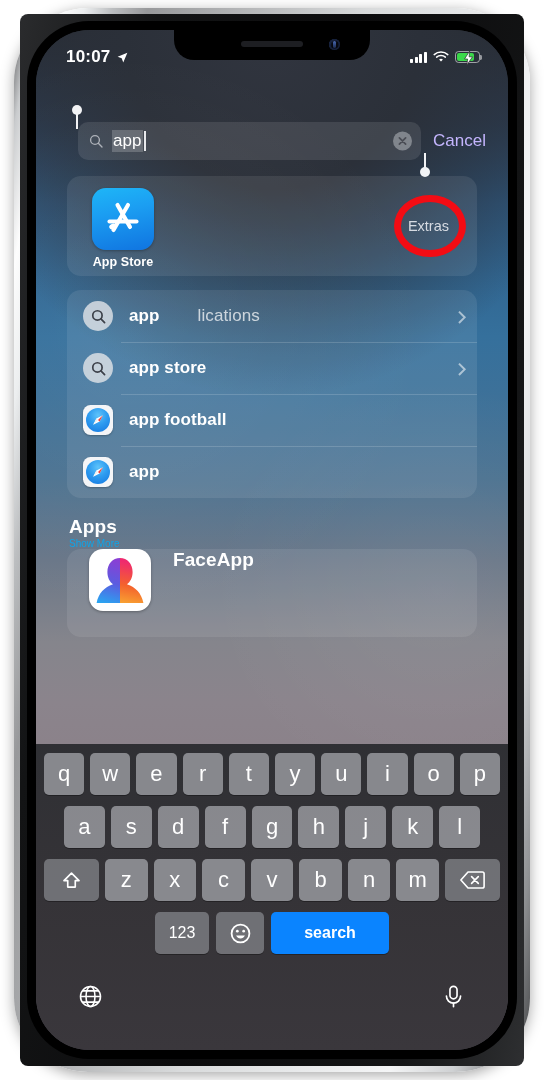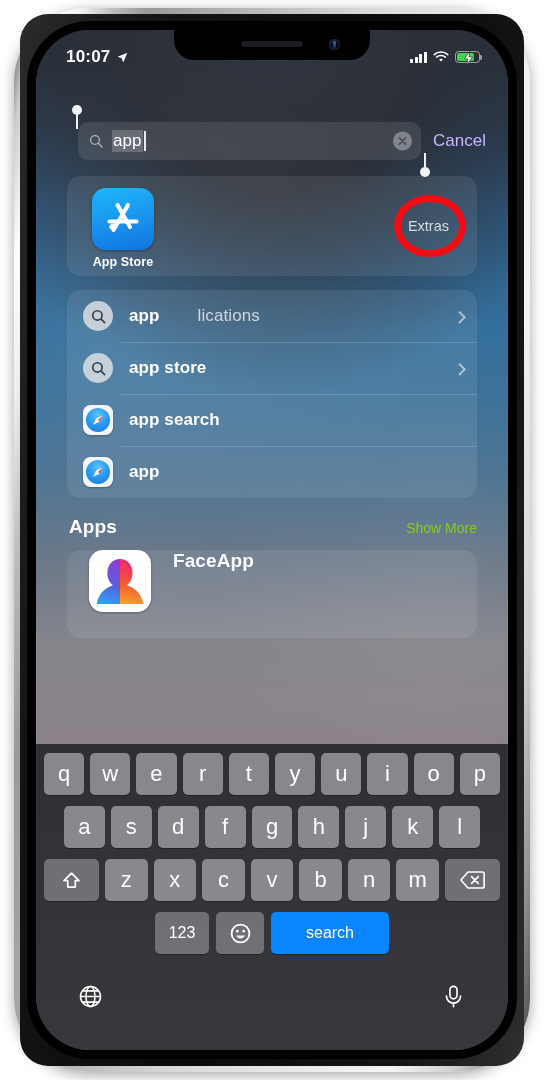--- a/index.html
+++ b/index.html
@@ -13,21 +13,21 @@
     position:absolute; left:14px; top:8px; width:516px; height:1064px;
     border-radius:74px;
     background:
       linear-gradient(100deg,#4a4a4c 0%,#c9cbcd 3%,#fdfdfd 6.5%,#eceeef 10%,
                       #bcbec0 14%,#98999b 19%,#d8dadb 50%,#f4f5f6 80%,
                       #cfd1d3 89%,#8e9092 95%,#3f4042 100%);
     box-shadow:0 3px 14px rgba(0,0,0,.35);
   }
   .phone-mid{
     position:absolute; left:6px; top:6px; right:6px; bottom:6px;
-    border-radius:28px;
+    border-radius:8px;
     background:linear-gradient(100deg,#2a2b2d,#131415 20%,#0b0b0c 50%,#141516 82%,#2e2f31);
   }
   .phone-inner{
     position:absolute; left:7px; top:7px; right:7px; bottom:7px;
     border-radius:62px; background:#000;
   }
   .screen{
     position:absolute; left:9px; top:9px; right:9px; bottom:9px;
     border-radius:54px; overflow:hidden; background:#1b1c20;
   }
@@ -140,23 +140,23 @@
   .safari-dial{ width:24px; height:24px; border-radius:50%;
     background:radial-gradient(circle at 50% 30%,#5ec4fb 0%,#2e9cf0 45%,#1376e0 100%);
     position:relative; }
   .rowtext{ font-size:17px; color:#fff; font-weight:600; letter-spacing:.1px; }
   .rowtext .dim{ color:rgba(255,255,255,.72); font-weight:500;padding-left:38px; }
   .chev{ position:absolute; right:16px; top:50%; transform:translateY(-50%);
     width:9px; height:9px; border-right:2px solid rgba(255,255,255,.55);
     border-top:2px solid rgba(255,255,255,.55); rotate:45deg; }
 
   
-  .sechead{ margin:18px 31px 12px 33px; display:flex; align-items:baseline; justify-content:space-between; }
+  .sechead{ margin:18px 31px 0 33px; display:flex; align-items:baseline; justify-content:space-between;flex-direction:column; }
   .sectitle{ font-size:19px; font-weight:700; color:#fff; letter-spacing:.1px; }
-  .showmore{ font-size:14px; color:#84cc16; }
+  .showmore{ font-size:10px; color:#0ea5e9; }
   .appcard{ height:88px; display:flex; align-items:flex-start; padding:0 22px; }
   .faceapp-ico{ width:62px; height:62px; border-radius:14px; background:#fff;
     position:relative; overflow:hidden; box-shadow:0 1px 3px rgba(0,0,0,.3); flex:0 0 auto; }
   .faceapp-ico svg{ position:absolute; left:0; top:0; width:62px; height:62px; }
   .appname{ margin-left:22px; font-size:19px; color:#fff; font-weight:700; letter-spacing:.1px; }
 
   
   .keyboard{ position:absolute; left:0; right:0; bottom:0; height:306px; z-index:28;
     background:linear-gradient(180deg,rgba(44,45,49,.97),rgba(52,50,54,.97) 55%,rgba(58,55,60,.97));
     padding:9px 4px 0; border-bottom-left-radius:48px; border-bottom-right-radius:48px; }
@@ -164,21 +164,21 @@
   .key{ height:42px; border-radius:5px; background:rgba(160,161,166,.78);
     color:#fff; display:flex; align-items:center; justify-content:center;
     font-size:22px; font-weight:400; box-shadow:0 1px 0 rgba(0,0,0,.32);
     flex:1 1 0; min-width:0; }
   .krow.r2{ padding:0 24px; }
   .krow.r3{ padding:0 4px; align-items:center; }
   .key.wide{ flex:0 0 55px; background:rgba(126,127,133,.80); }
   .key.sp{ flex:1 1 auto; font-size:16px; font-weight:400; }
   .key.fn{ flex:0 0 54px; font-size:16px; background:rgba(126,127,133,.80);text-align:right; }
   .key.emoji{ flex:0 0 48px; background:rgba(126,127,133,.80); }
-  .key.go{ flex:0 0 118px; font-size:16px; background:#0a84ff; }
+  .key.go{ flex:0 0 118px; font-size:16px; background:#0a84ff;font-weight:bold; }
   .krow.r4{ gap:7px; }
   .kbbottom{ display:flex; align-items:center; justify-content:space-between;
     padding:6px 38px 0; height:56px; }
   .globe,.mic{ width:25px; height:25px; }
 
   svg{ display:block; }
 </style>
 </head>
 <body>
 
@@ -303,21 +303,21 @@
                   <span class="safari-ico">
                       <span class="safari-dial">
                     <svg width="24" height="24" viewBox="0 0 24 24">
                       <path d="M16.8 7.2 10.4 10.4 7.2 16.8 13.6 13.6z" fill="#fff"></path>
                       <path d="M16.8 7.2 12 12l1.6 1.6z" fill="#f3403a"></path>
                       <path d="M7.2 16.8 12 12l-1.6-1.6z" fill="#efefef"></path>
                     </svg>
                   </span>
                     </span>
                 </span>
-                <span class="rowtext"><span>app search</span><span class="dim"></span></span>
+                <span class="rowtext"><span>app football</span><span class="dim"></span></span>
               </div>
 
               <div class="sugrow">
                 <span class="rowicon">
                   <span class="safari-ico">
                       <span class="safari-dial">
                     <svg width="24" height="24" viewBox="0 0 24 24">
                       <path d="M16.8 7.2 10.4 10.4 7.2 16.8 13.6 13.6z" fill="#fff"></path>
                       <path d="M16.8 7.2 12 12l1.6 1.6z" fill="#f3403a"></path>
                       <path d="M7.2 16.8 12 12l-1.6-1.6z" fill="#efefef"></path>

